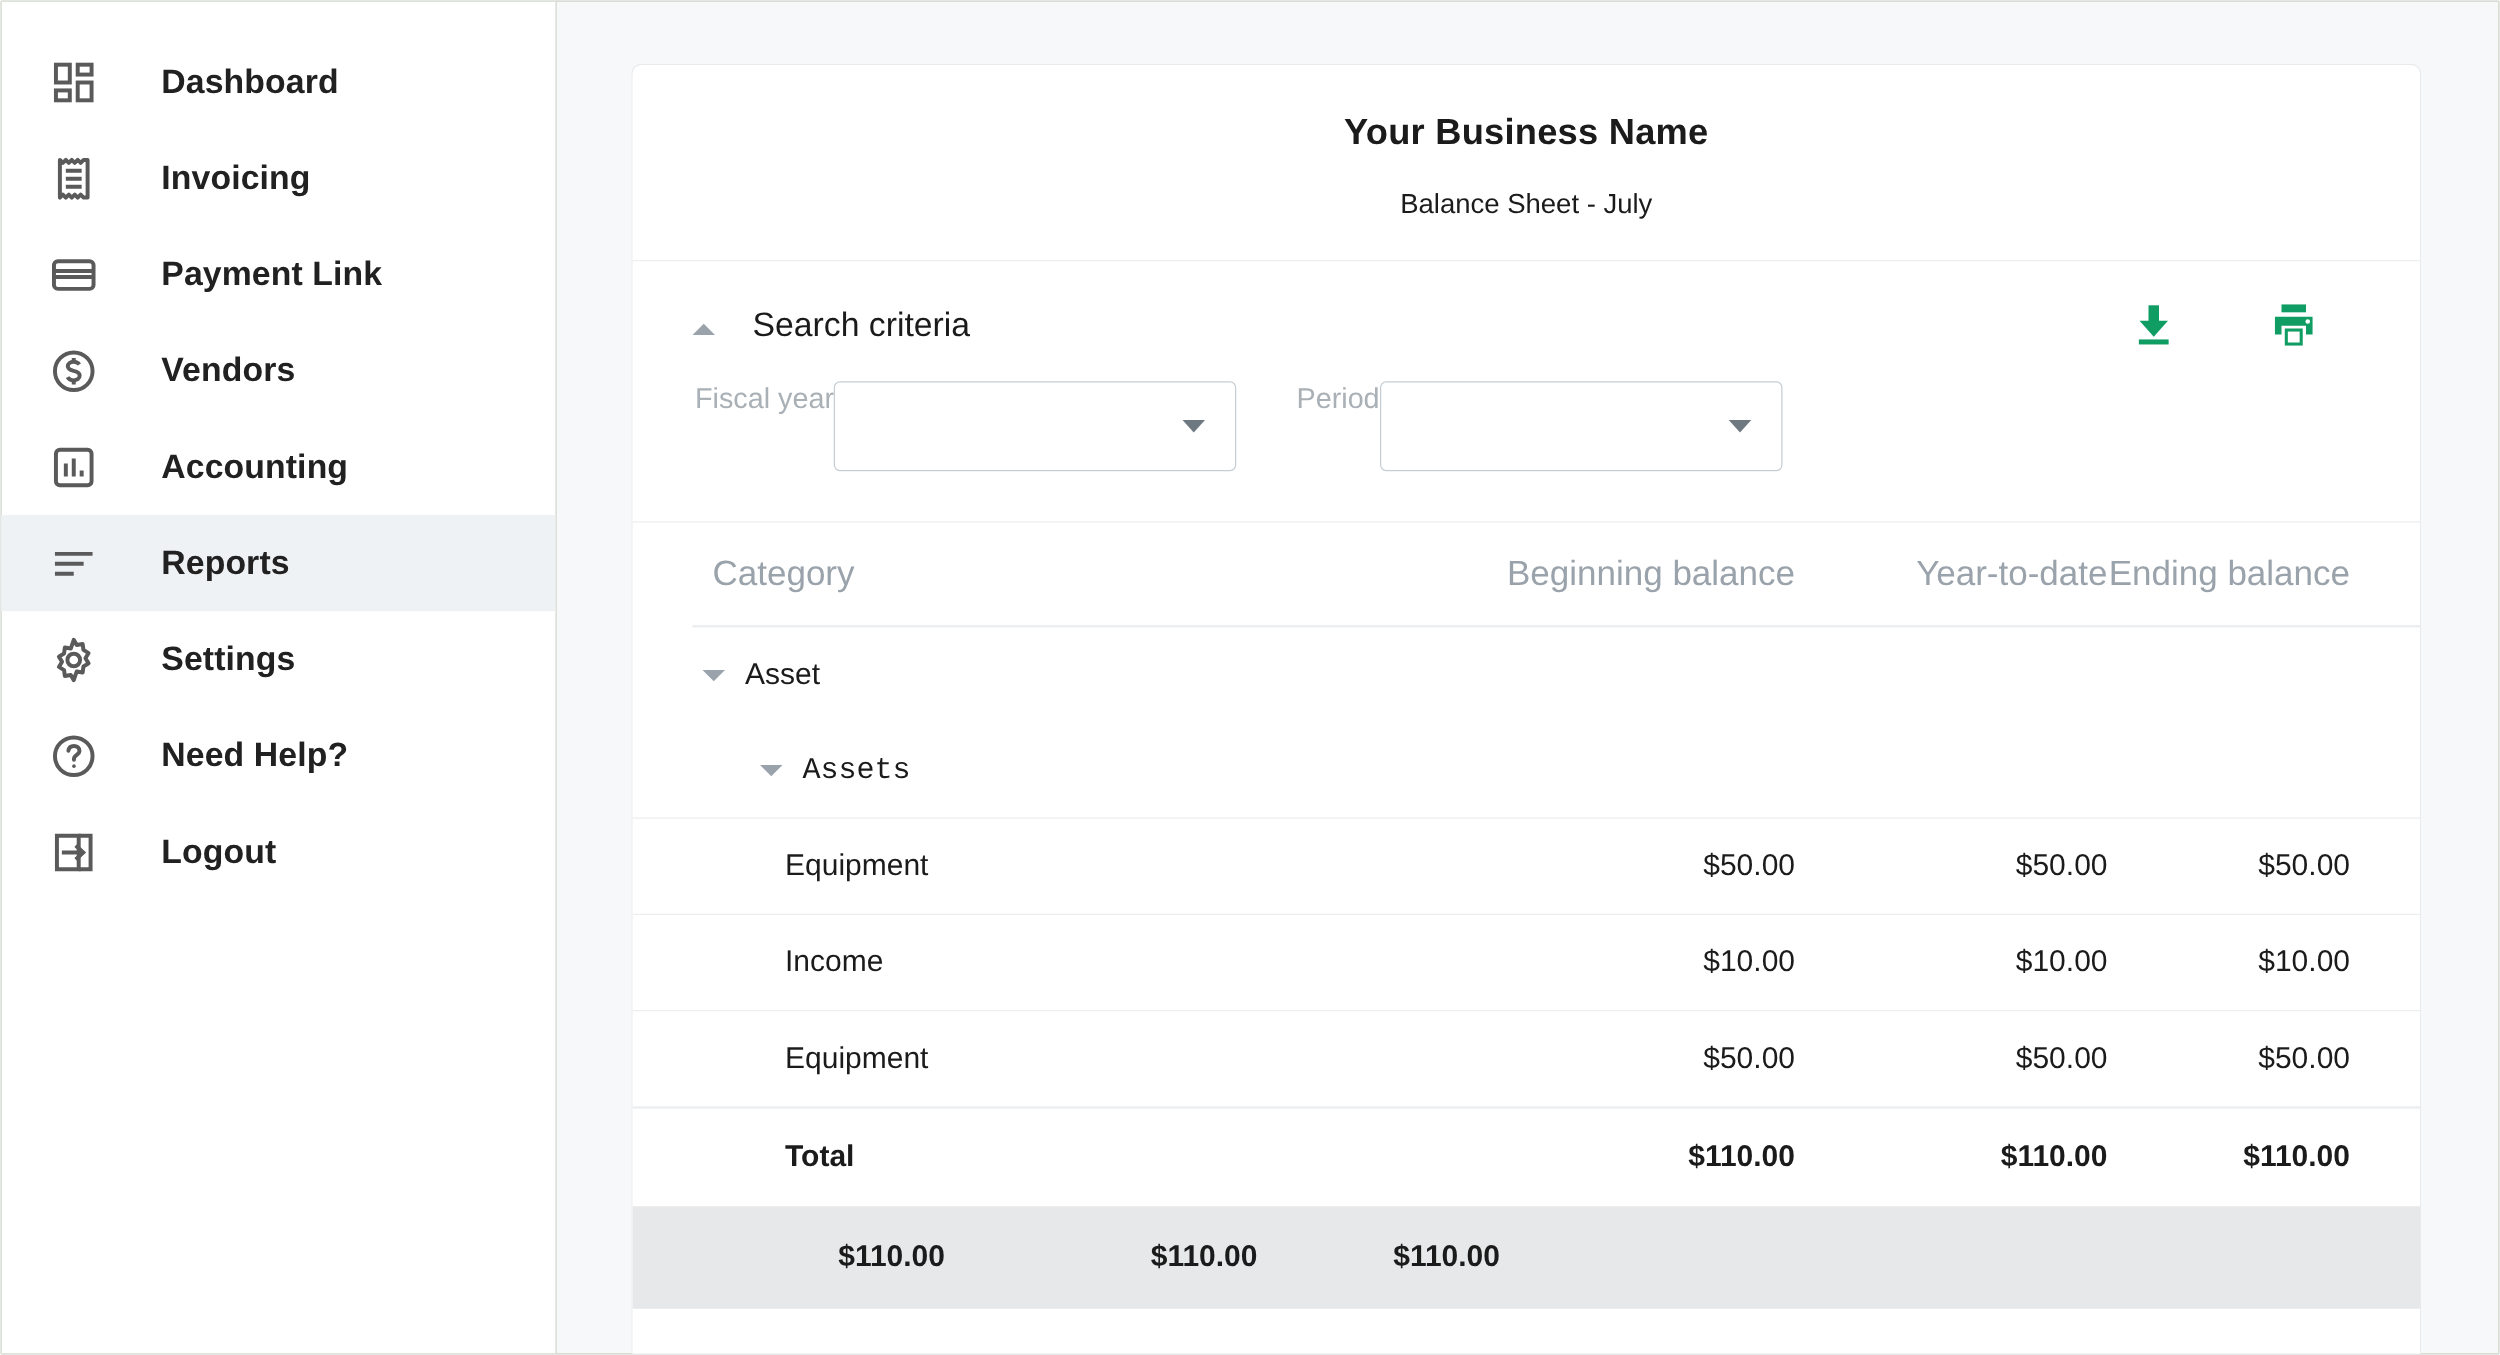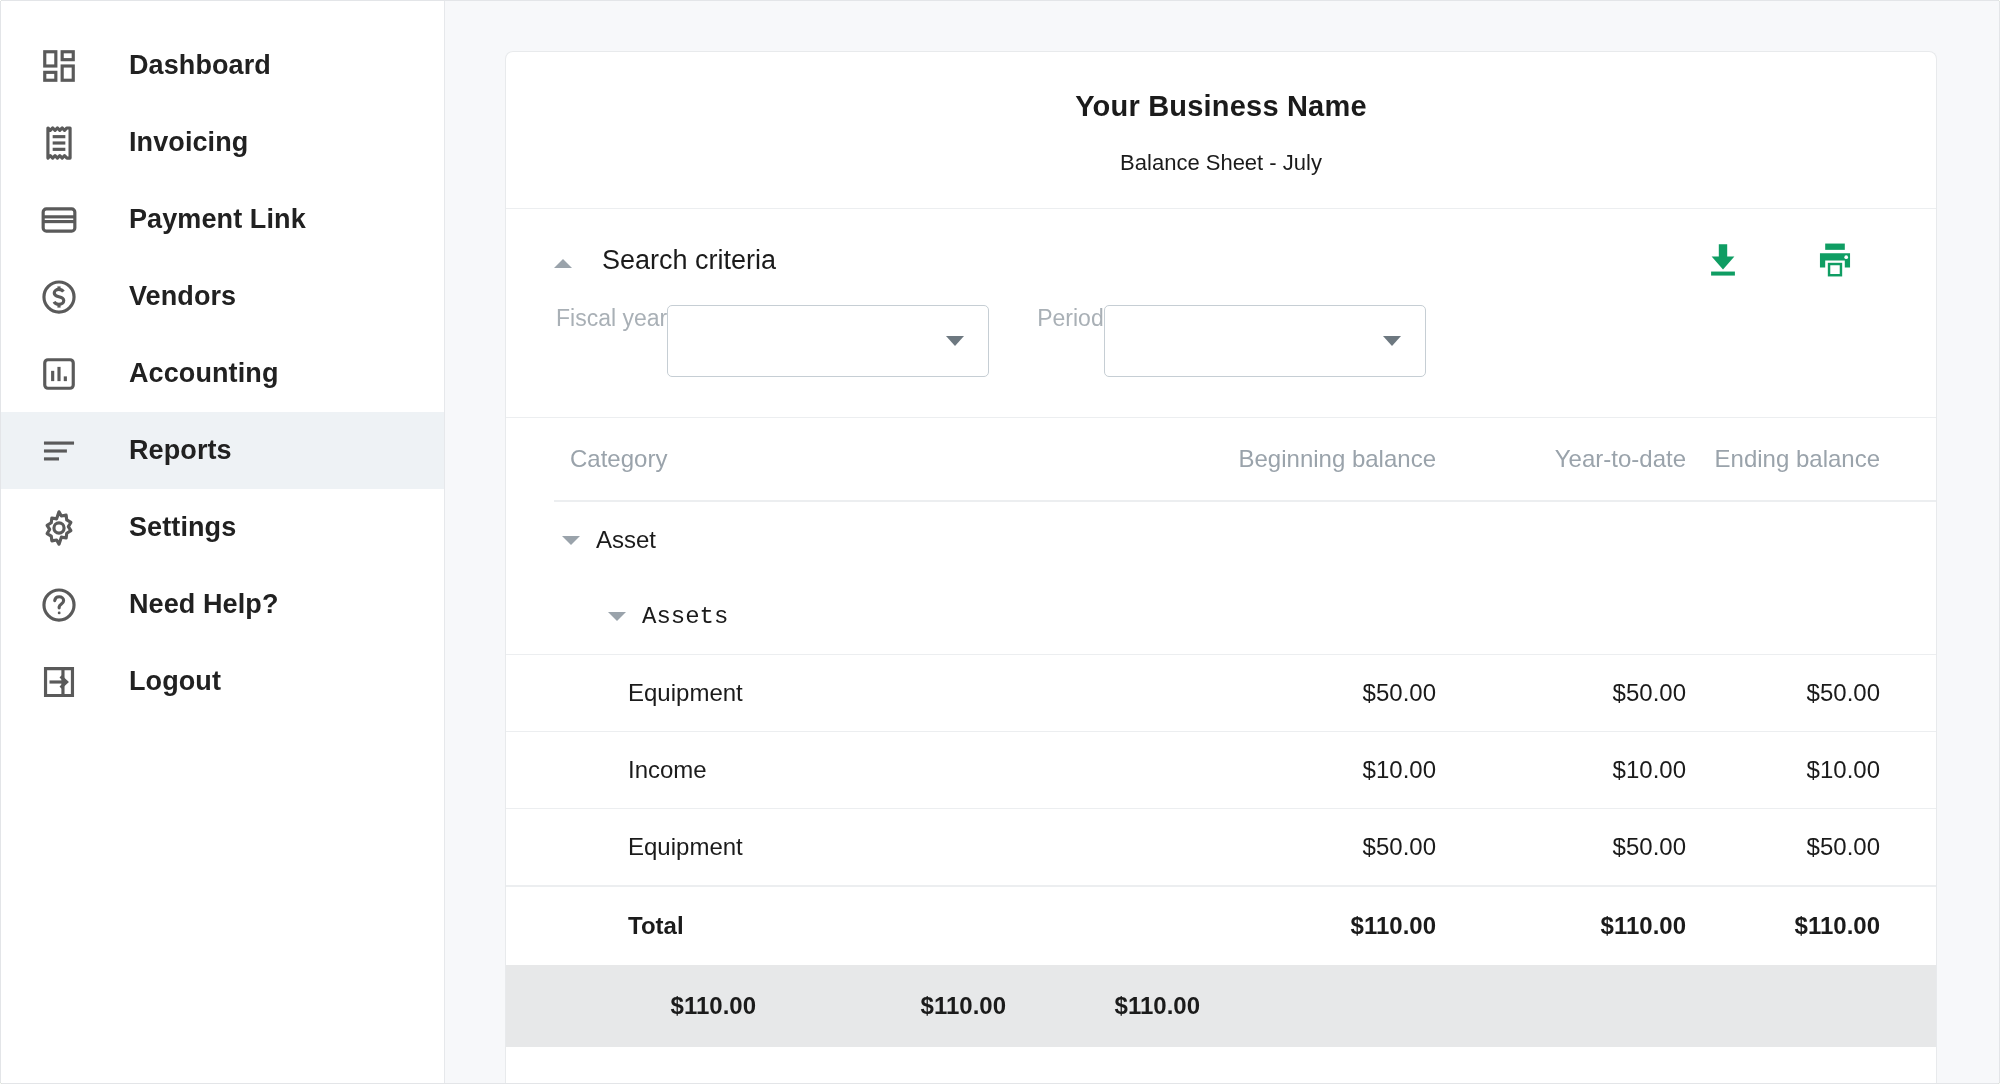--- a/index.html
+++ b/index.html
@@ -188,21 +188,21 @@
     flex: 0 0 250px;
     text-align: right;
     font-size: 24px;
     color: #1b1b1b;
   }
   .td-num.pad-right { padding-right: 56px; }
 
   .thead .tr { height: 82px; padding: 0 0 0 64px; }
   .thead .td-cat, .thead .td-num {
     color: #9aa3ab;
-    font-size: 24px;
+    font-size: 28px;
     font-weight: normal;
   }
   .thead-rule {
     height: 2px;
     background: #eceef0;
     margin-left: 48px;
   }
 
   .group-row {
     height: 76px;

